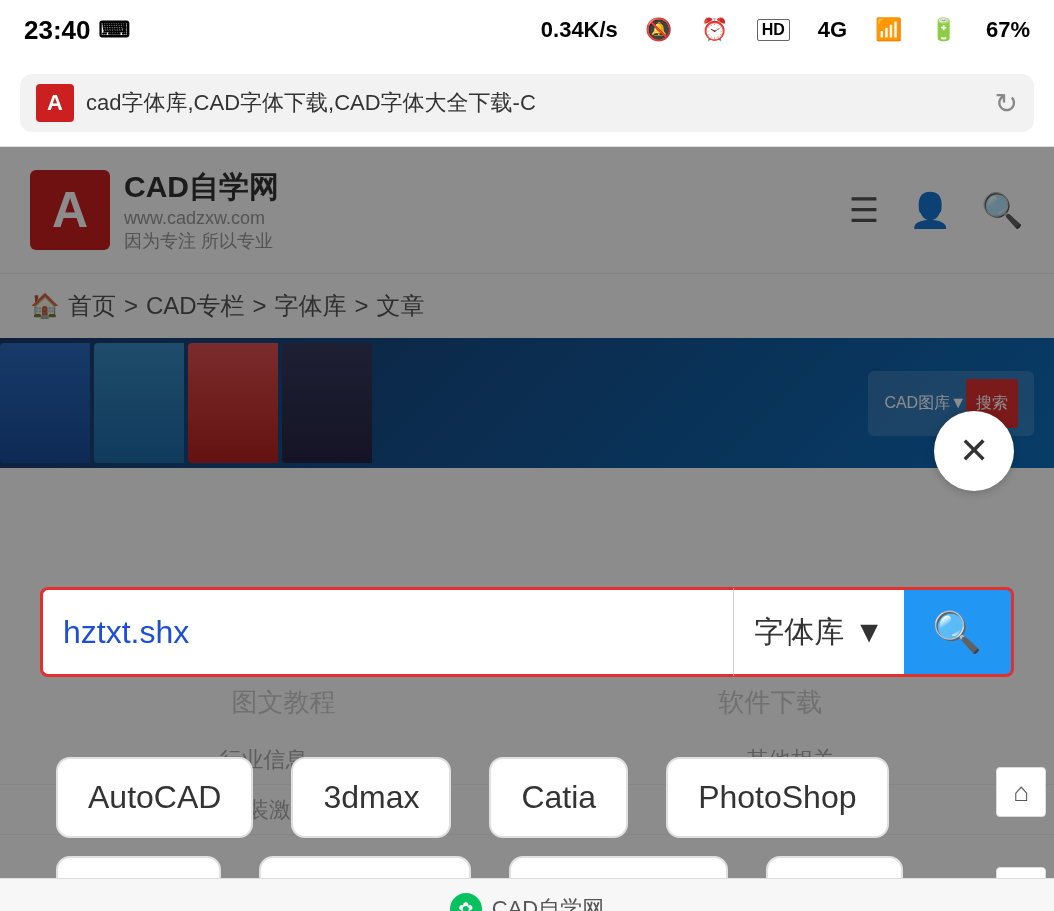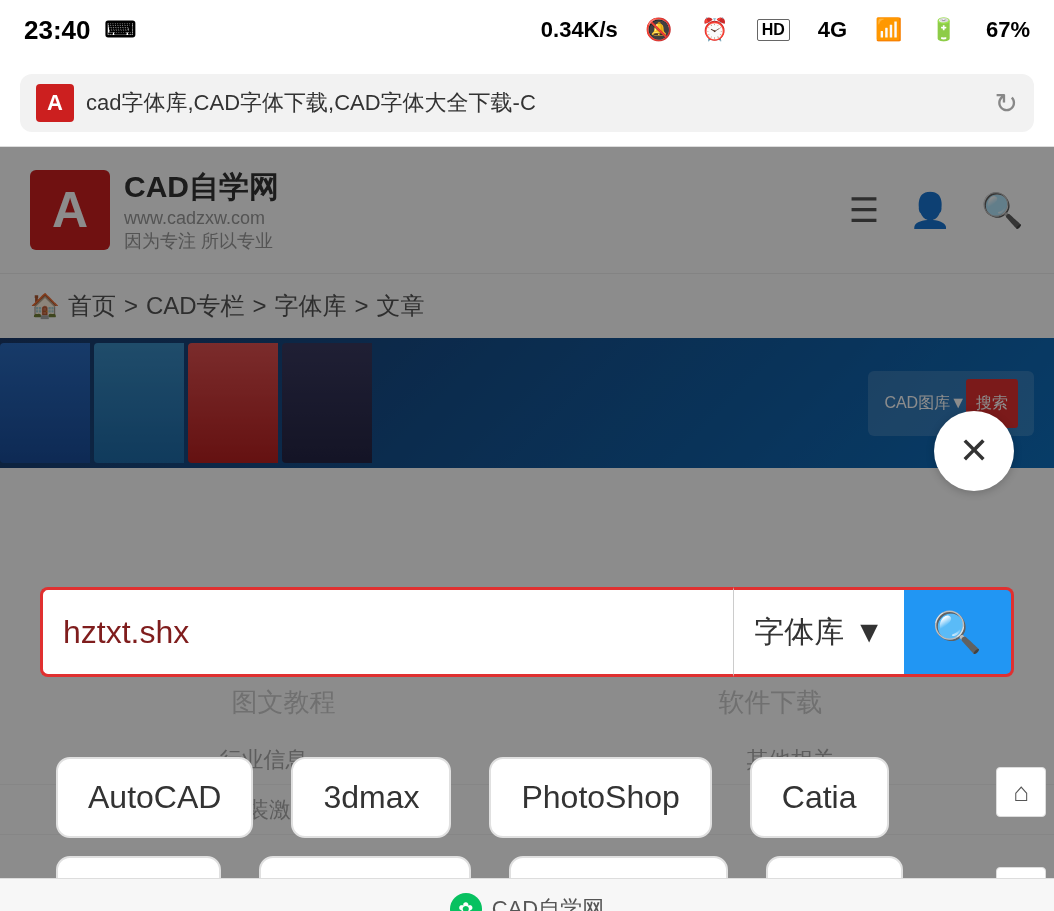--- a/index.html
+++ b/index.html
@@ -204,21 +204,21 @@
       border-right: none;
       border-radius: 8px 0 0 8px;
       display: flex;
       align-items: center;
       padding: 0 20px;
     }
     .search-input {
       border: none;
       outline: none;
       font-size: 32px;
-      color: #7f1d1d;
+      color: #1d4ed8;
       width: 100%;
       background: transparent;
     }
     .search-category {
       background: #fff;
       border: 3px solid #e03030;
       border-left: 1px solid #ccc;
       border-right: none;
       display: flex;
       align-items: center;
@@ -375,21 +375,21 @@
       align-items: center;
       justify-content: center;
       font-size: 26px;
       color: #555;
     }
   </style>
 </head>
 <body>
 
 <div class="status-bar">
-  <div style="display:flex; align-items:center; gap:14px;">
+  <div style="display:flex; align-items:center; gap:8px;">
     <span>23:40</span>
     <span style="font-size:22px;">⌨</span>
   </div>
   <div class="status-right">
     <span>0.34K/s</span>
     <span>🔕</span>
     <span>⏰</span>
     <span style="font-size:16px; border:1px solid #666; padding:1px 4px; border-radius:2px;">HD</span>
     <span>4G</span>
     <span>📶</span>
@@ -481,22 +481,22 @@
       </div>
       <div class="search-btn">
         <span class="search-btn-icon">🔍</span>
       </div>
     </div>
   </div>
 
   <div class="categories">
     <button class="cat-btn">AutoCAD</button>
     <button class="cat-btn">3dmax</button>
+    <button class="cat-btn">Catia</button>
     <button class="cat-btn">PhotoShop</button>
-    <button class="cat-btn">Catia</button>
     <button class="cat-btn">NX UG</button>
     <button class="cat-btn">proe(creo)</button>
     <button class="cat-btn">Solidworks</button>
     <button class="cat-btn">Revit</button>
     <button class="cat-btn">Sketchup</button>
 
   </div>
 
   <button class="close-btn">
     <span>✕</span>

